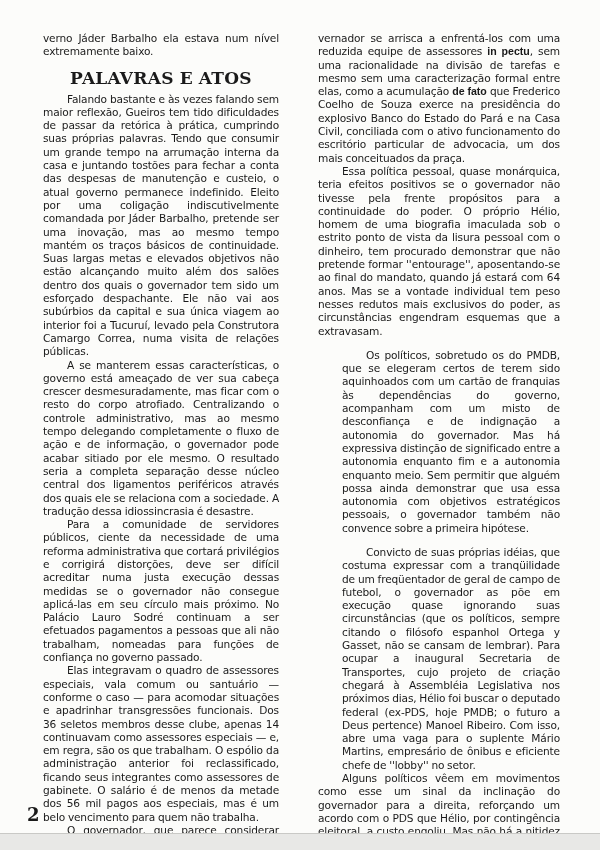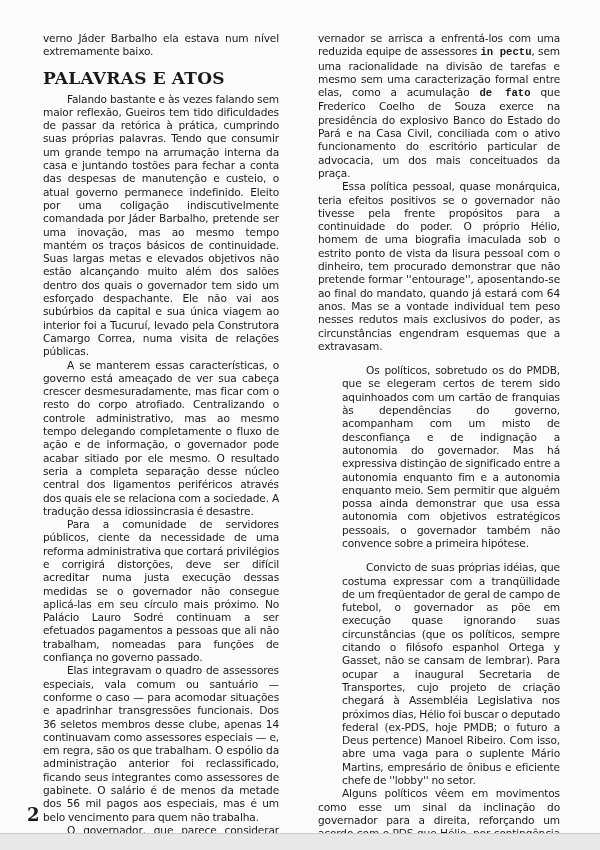--- a/index.html
+++ b/index.html
@@ -29,25 +29,26 @@
     .col-left { left: 43px; width: 236px; top: 32px; }
     .col-right { left: 318px; width: 242px; top: 32px; }
     .col p { margin: 0; text-indent: 24px; hyphens: manual; }
     .col p.noindent { text-indent: 0; }
     .col p.gap-before { margin-top: 11px; margin-left: 24px; }
     h2.section {
       font-family: "DejaVu Serif", serif;
       font-weight: bold;
       font-size: 17px;
       letter-spacing: 0.3px;
+      text-align: center;
       margin: 9px 0 5px 0;
       line-height: 20px;
     }
     .serif-bold {
-      font-family: Liberation Mono, monospace;
+      font-family: Liberation Sans, sans-serif;
       font-weight: bold;
       letter-spacing: 0;
     }
     .page-number {
       position: absolute; left: 27px; top: 804px;
       font-family: "DejaVu Serif", serif;
       font-size: 18px; font-weight: bold;
     }
   </style>
 </head>

